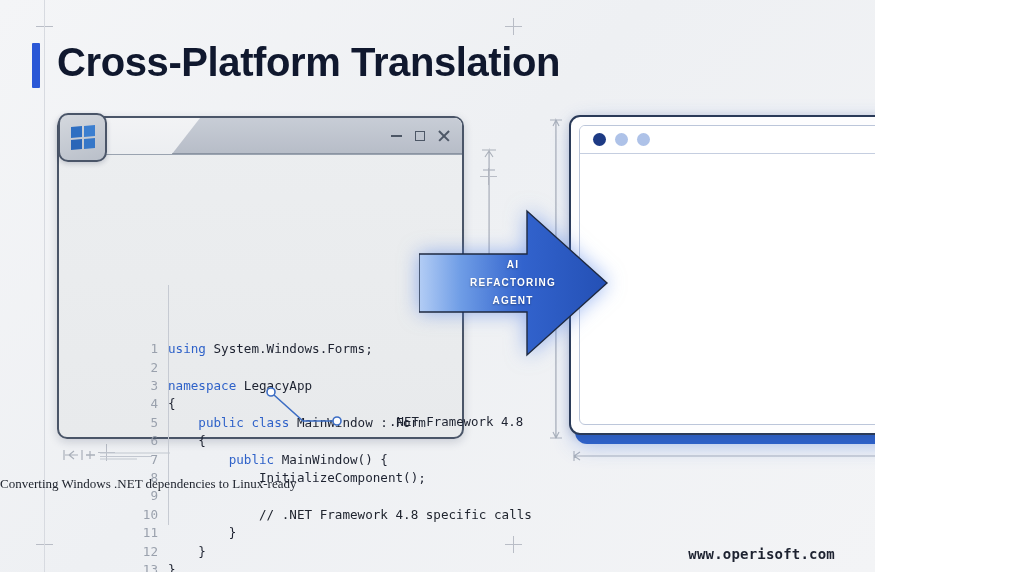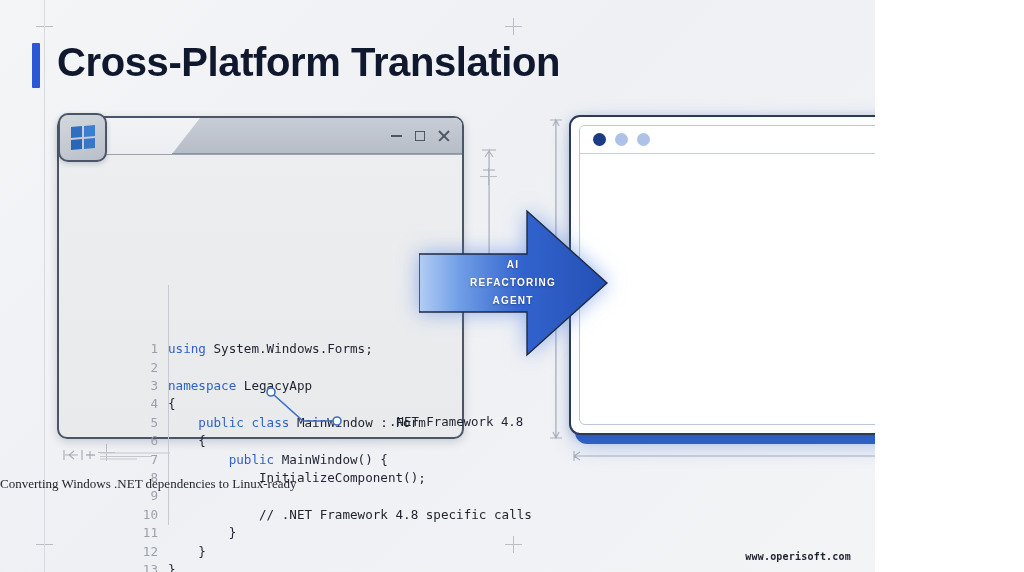--- a/index.html
+++ b/index.html
@@ -289,24 +289,24 @@
     text-align: left;
     font-family: Liberation Serif, serif;
     font-size: 13px;
     line-height: 27px;
     color: #20252f;
   }
 
   
   #watermark {
     position: absolute;
-    right: 24px;
+    right: 40px;
     bottom: 10px;
     font-family: "DejaVu Sans Mono", monospace;
-    font-size: 10px;
+    font-size: 14px;
     font-weight: 700;
     color: #1d2230;
     letter-spacing: .2px;
     margin-top: 42px;
   }
 
   
   .dim { position: absolute; }
   .dim svg { display:block; }
 </style>

